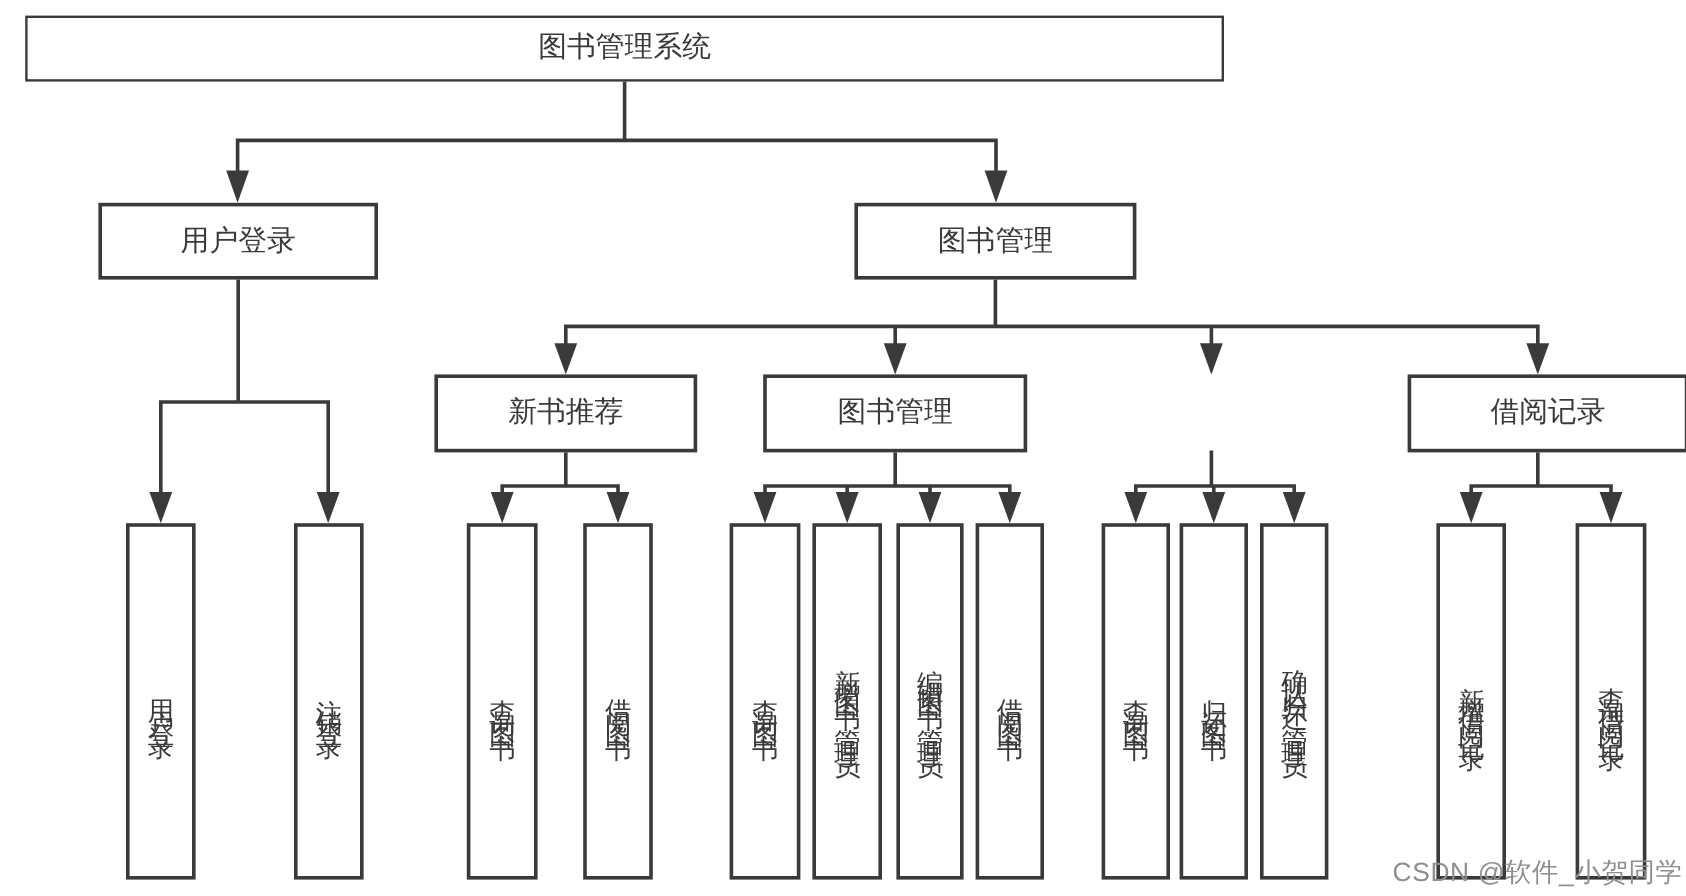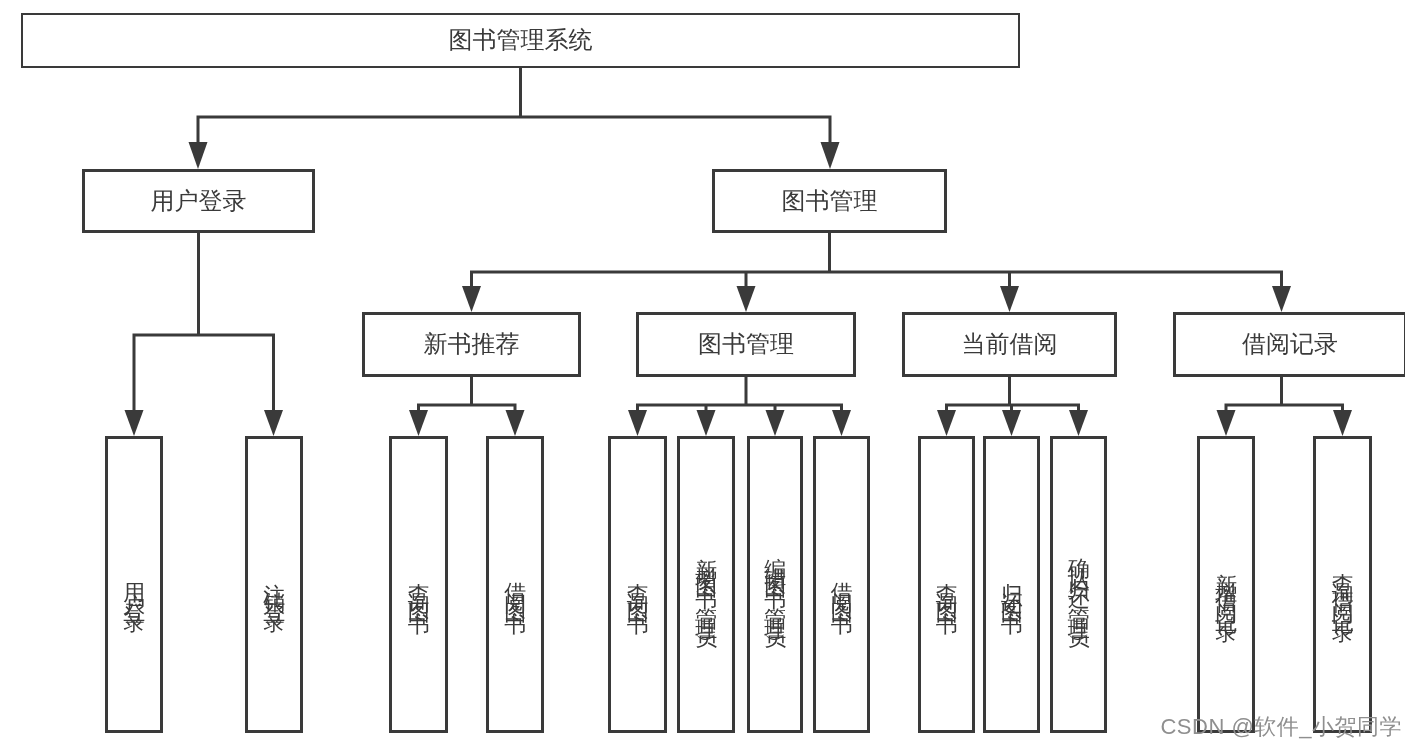--- a/index.html
+++ b/index.html
@@ -111,21 +111,20 @@
     </g>
   </svg>
 
   <div class="box root" style="left:21px; top:13px; width:999px; height:55px;">图书管理系统</div>
 
   <div class="box" style="left:82px; top:169px; width:233px; height:64px;">用户登录</div>
   <div class="box" style="left:362px; top:312px; width:219px; height:65px;">新书推荐</div>
 
   <div class="box" style="left:712px; top:169px; width:235px; height:64px;">图书管理</div>
   <div class="box" style="left:636px; top:312px; width:220px; height:65px;">图书管理</div>
-  <div class="box" style="left:902px; top:312px; width:215px; height:65px;">当前借阅</div>
   <div class="box" style="left:1173px; top:312px; width:234px; height:65px;">借阅记录</div>
 
   <div class="box vbox" style="left:105px; top:436px; width:58px; height:297px;">用户登录</div>
   <div class="box vbox" style="left:245px; top:436px; width:58px; height:297px;">注销登录</div>
 
   <div class="box vbox" style="left:389px; top:436px; width:59px; height:297px;">查询图书</div>
   <div class="box vbox" style="left:486px; top:436px; width:58px; height:297px;">借阅图书</div>
 
   <div class="box vbox" style="left:608px; top:436px; width:59px; height:297px;">查询图书</div>
   <div class="box vbox" style="left:677px; top:436px; width:58px; height:297px;">新增图书（管理员）</div>

